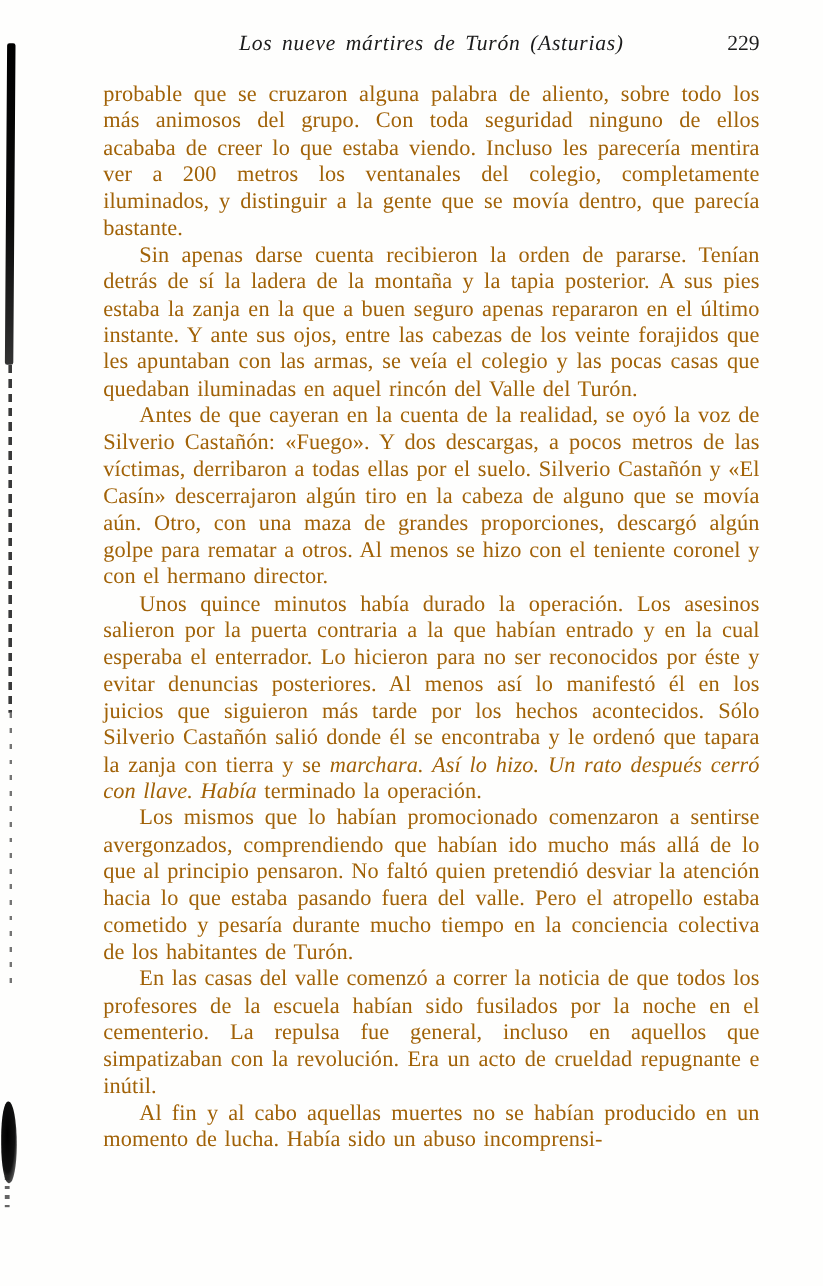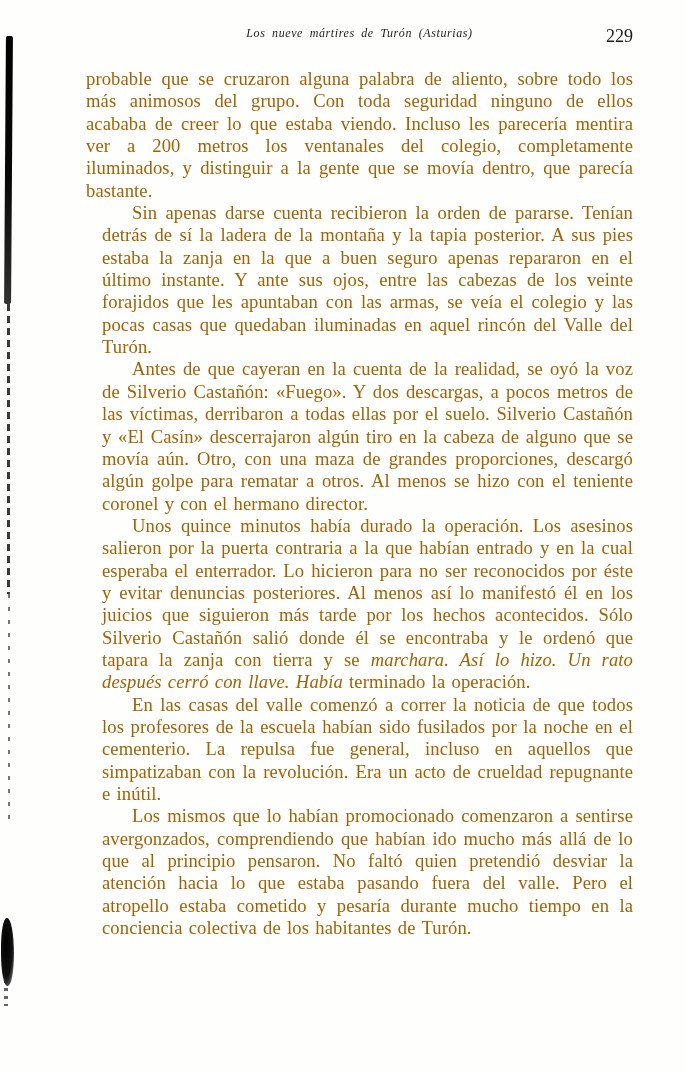--- a/index.html
+++ b/index.html
@@ -21,21 +21,21 @@
     position: absolute;
     left: 86px;
     top: 26px;
     width: 547px;
     height: 26px;
   }
   .header-title {
     display: block;
     text-align: center;
     font-style: italic;
-    font-size: 12px;
+    font-size: 18px;
     letter-spacing: 0.6px;
     word-spacing: 3px;
     color: #1b1b1b;
   }
   .page-number {
     position: absolute;
     right: 0;
     top: 0;
     font-size: 18px;
     font-style: normal;
@@ -53,21 +53,20 @@
     word-spacing: 1.5px;
     letter-spacing: 0.1px;
     color: #a16207;
   }
   .para {
     margin: 0;
     padding: 0;
   }
   .para.indent {
     text-indent: 30px;
-    margin-left: 16px;
   }
   .italic-run {
     font-style: italic;
   }
   
   .spine-artifact {
     position: absolute;
     background: #101010;
   }
   .spine-top {
@@ -111,17 +110,18 @@
   <div class="running-header">
     <span class="header-title">Los nueve mártires de Turón (Asturias)</span>
     <span class="page-number">229</span>
   </div>
 
   <div class="text-column">
     <p class="para">probable que se cruzaron alguna palabra de aliento, sobre todo los más animosos del grupo. Con toda seguridad ninguno de ellos acababa de creer lo que estaba viendo. Incluso les parecería mentira ver a 200 metros los ventanales del colegio, completamente iluminados, y distinguir a la gente que se movía dentro, que parecía bastante.</p>
     <p class="para indent">Sin apenas darse cuenta recibieron la orden de pararse. Tenían detrás de sí la ladera de la montaña y la tapia posterior. A sus pies estaba la zanja en la que a buen seguro apenas repararon en el último instante. Y ante sus ojos, entre las cabezas de los veinte forajidos que les apuntaban con las armas, se veía el colegio y las pocas casas que quedaban iluminadas en aquel rincón del Valle del Turón.</p>
     <p class="para indent">Antes de que cayeran en la cuenta de la realidad, se oyó la voz de Silverio Castañón: «Fuego». Y dos descargas, a pocos metros de las víctimas, derribaron a todas ellas por el suelo. Silverio Castañón y «El Casín» descerrajaron algún tiro en la cabeza de alguno que se movía aún. Otro, con una maza de grandes proporciones, descargó algún golpe para rematar a otros. Al menos se hizo con el teniente coronel y con el hermano director.</p>
     <p class="para indent"><span>Unos quince minutos había durado la operación. Los asesinos salieron por la puerta contraria a la que habían entrado y en la cual esperaba el enterrador. Lo hicieron para no ser reconocidos por éste y evitar denuncias posteriores. Al menos así lo manifestó él en los juicios que siguieron más tarde por los hechos acontecidos. Sólo Silverio Castañón salió donde él se encontraba y le ordenó que tapara la zanja con tierra y se </span><span class="italic-run">marchara. Así lo hizo. Un rato después cerró con llave. Había</span><span> terminado la operación.</span></p>
+    <p class="para indent">Los mismos que lo habían promocionado comenzaron a sentirse avergonzados, comprendiendo que habían ido mucho más allá de lo que al principio pensaron. No faltó quien pretendió desviar la atención hacia lo que estaba pasando fuera del valle. Pero el atropello estaba cometido y pesaría durante mucho tiempo en la conciencia colectiva de los habitantes de Turón.</p>
     <p class="para indent">En las casas del valle comenzó a correr la noticia de que todos los profesores de la escuela habían sido fusilados por la noche en el cementerio. La repulsa fue general, incluso en aquellos que simpatizaban con la revolución. Era un acto de crueldad repugnante e inútil.</p>
-    <p class="para indent">Los mismos que lo habían promocionado comenzaron a sentirse avergonzados, comprendiendo que habían ido mucho más allá de lo que al principio pensaron. No faltó quien pretendió desviar la atención hacia lo que estaba pasando fuera del valle. Pero el atropello estaba cometido y pesaría durante mucho tiempo en la conciencia colectiva de los habitantes de Turón.</p>
+    <p class="para indent">Al fin y al cabo aquellas muertes no se habían producido en un momento de lucha. Había sido un abuso incomprensi-</p>
   </div>
 
 </div>
 
 </body></html>

